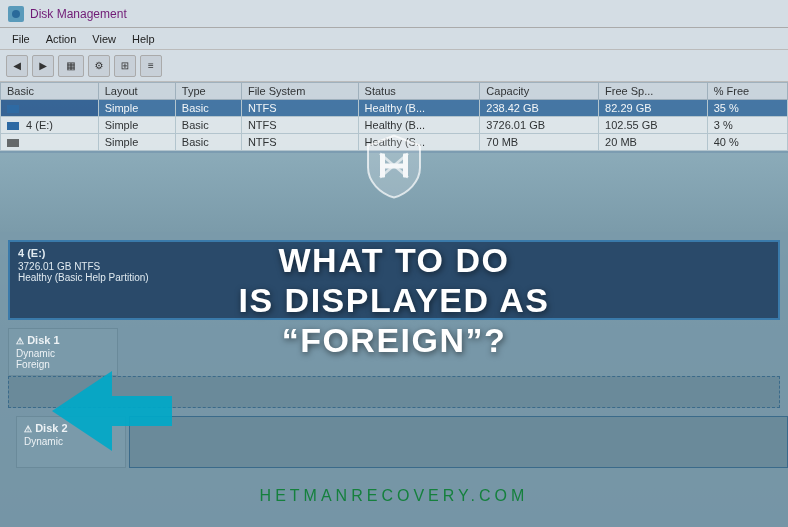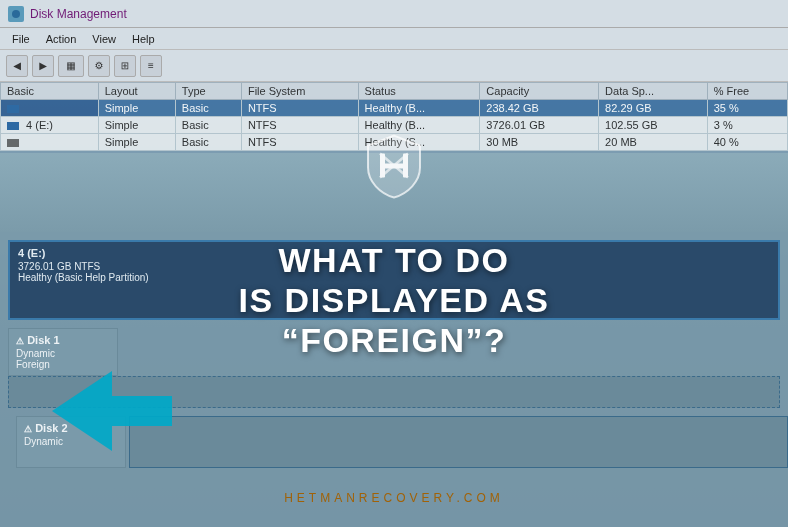--- a/index.html
+++ b/index.html
@@ -120,23 +120,23 @@
     .disk-table tr.selected-row td:first-child {
       background: #2a5a90;
     }
 
     
     .domain-text {
       position: absolute;
       bottom: 22px;
       width: 100%;
       text-align: center;
-      font-size: 12px;
+      font-size: 16px;
       letter-spacing: 4px;
-      color: #a16207;
+      color: #15803d;
       font-weight: 500;
     }
 
     
     .screenshot-bg {
       position: absolute;
       top: 0; left: 0;
       width: 788px;
       height: 527px;
       background: linear-gradient(180deg, #b8cad4 0%, #8aaab8 30%, #6a8a9a 60%, #5a7a8a 100%);
@@ -301,21 +301,21 @@
   <div class="disk-table" style="opacity:0.88">
     <table>
       <thead>
         <tr>
           <th>Basic</th>
           <th>Layout</th>
           <th>Type</th>
           <th>File System</th>
           <th>Status</th>
           <th>Capacity</th>
-          <th>Data Sp...</th>
+          <th>Free Sp...</th>
           <th>% Free</th>
         </tr>
       </thead>
       <tbody>
         <tr class="selected-row">
           <td>
             <span style="display:inline-block;width:12px;height:8px;background:#2060a0;margin-right:4px;vertical-align:middle"></span>
           </td>
           <td>Simple</td>
           <td>Basic</td>
@@ -339,21 +339,21 @@
           <td>3 %</td>
         </tr>
         <tr>
           <td>
             <span style="display:inline-block;width:12px;height:8px;background:#606060;margin-right:4px;vertical-align:middle"></span>
           </td>
           <td>Simple</td>
           <td>Basic</td>
           <td>NTFS</td>
           <td>Healthy (S...</td>
-          <td>30 MB</td>
+          <td>70 MB</td>
           <td>20 MB</td>
           <td>40 %</td>
         </tr>
       </tbody>
     </table>
   </div>
 </div>
 
 <div class="disk-map-bottom"></div>
 

